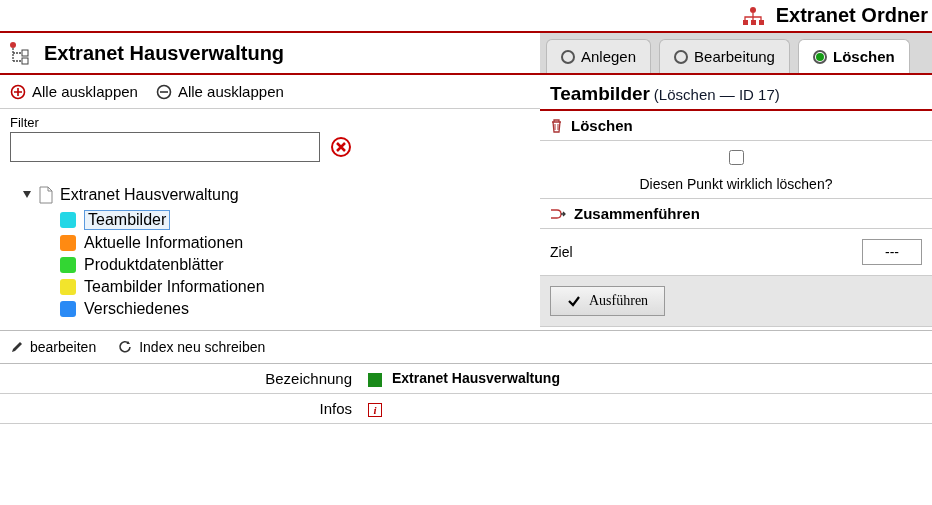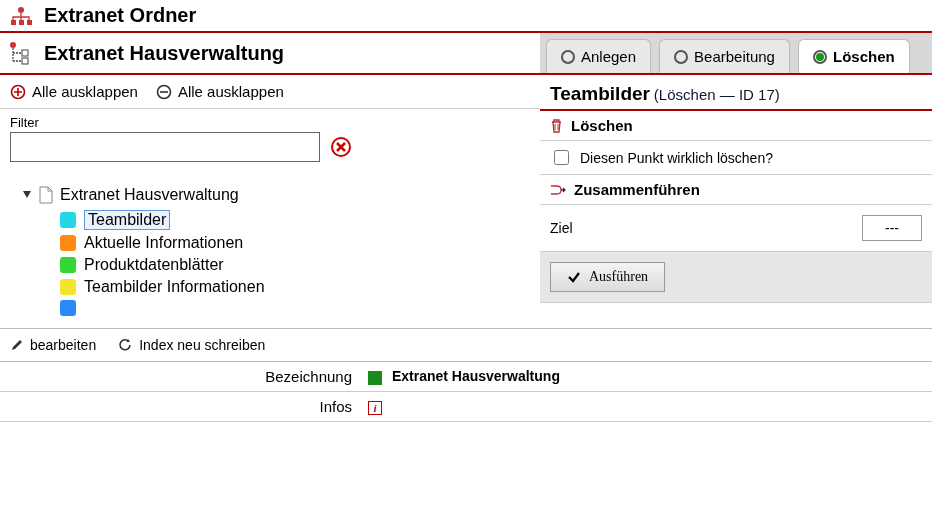--- a/index.html
+++ b/index.html
@@ -9,20 +9,21 @@
     font-size: 14px;
     color: #000;
     background: #fff;
     width: 932px;
   }
   .header-row {
     display: flex;
     align-items: center;
     padding: 4px 4px 4px 6px;
     border-bottom: 2px solid #aa0000;
+    justify-content: flex-end;
   }
   .header-row .icon-slot { width: 30px; display:flex; align-items:center; justify-content:center; }
   .header-row .title { font-size: 20px; font-weight: bold; margin-left: 8px; }
 
   .row2 {
     display: flex;
     align-items:stretch;
   }
   .row2-left {
     flex: 0 0 540px;
@@ -139,20 +140,21 @@
   .section-head {
     display:flex; align-items:center; gap:8px;
     padding: 6px 10px;
     border-bottom: 1px solid #ccc;
     font-weight:bold; font-size:15px;
   }
   .confirm-row {
     display:flex; align-items:center; gap:8px;
     padding: 6px 10px;
     border-bottom: 1px solid #ccc;
+    flex-direction: column;
   }
   .confirm-row input[type=checkbox]{ width:15px;height:15px;}
 
   .target-row {
     display:flex; align-items:center; justify-content:space-between;
     padding: 10px 10px;
   }
   .target-row .sel {
     border:1px solid #999; background:#fff; padding:4px 10px; min-width:60px; text-align:center;
   }
@@ -274,20 +276,21 @@
           <div class="tree-item">
             <span class="color-sq" style="background: rgb(51, 214, 51);"></span>
             <span class="item-label">Produktdatenblätter</span>
           </div>
           <div class="tree-item">
             <span class="color-sq" style="background: rgb(242, 228, 44);"></span>
             <span class="item-label">Teambilder Informationen</span>
           </div>
           <div class="tree-item">
             <span class="color-sq" style="background: rgb(42, 138, 245);"></span>
+            <span class="item-label">Verschiedenes</span>
           </div>
         </div>
     </div>
   </div>
 
   <div class="col-right">
     <div class="right-title-row">
       <span class="main-t">Teambilder</span>
       <span class="sub-t">(Löschen — ID 17)</span>
     </div>

